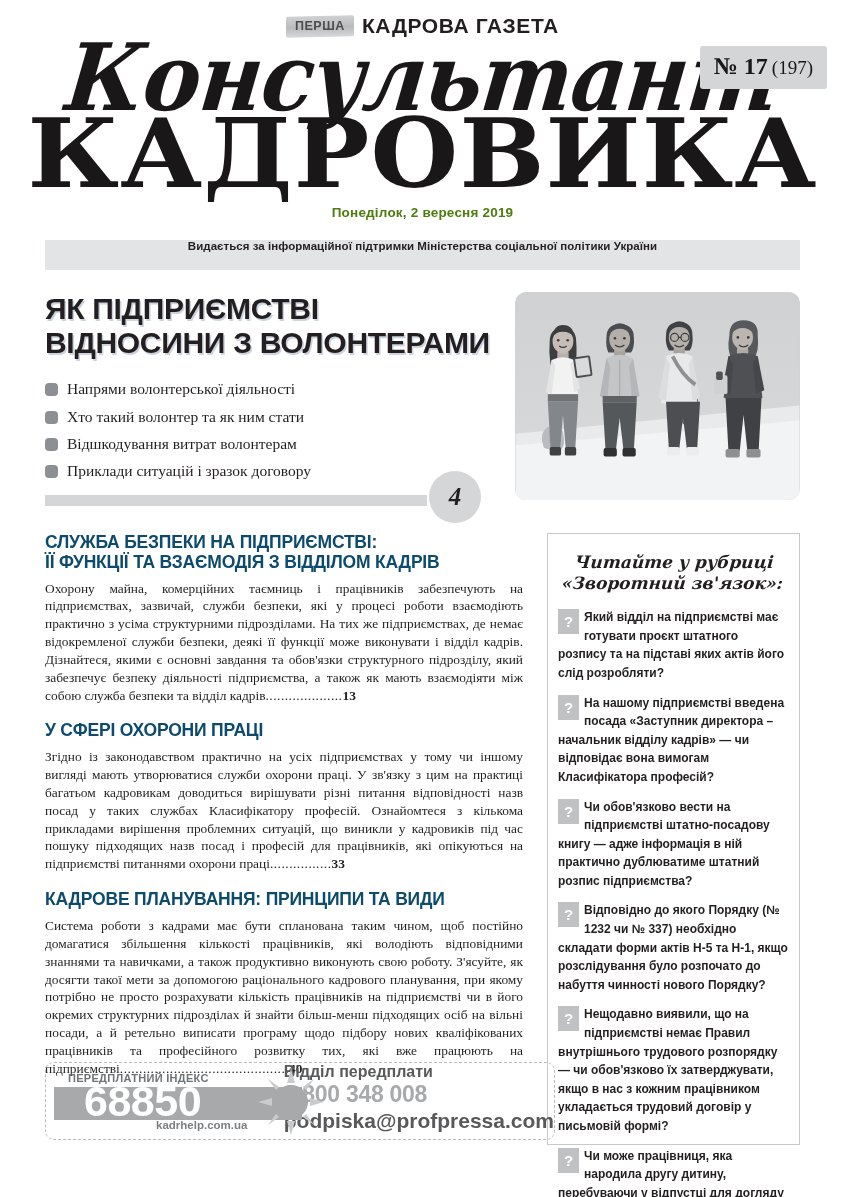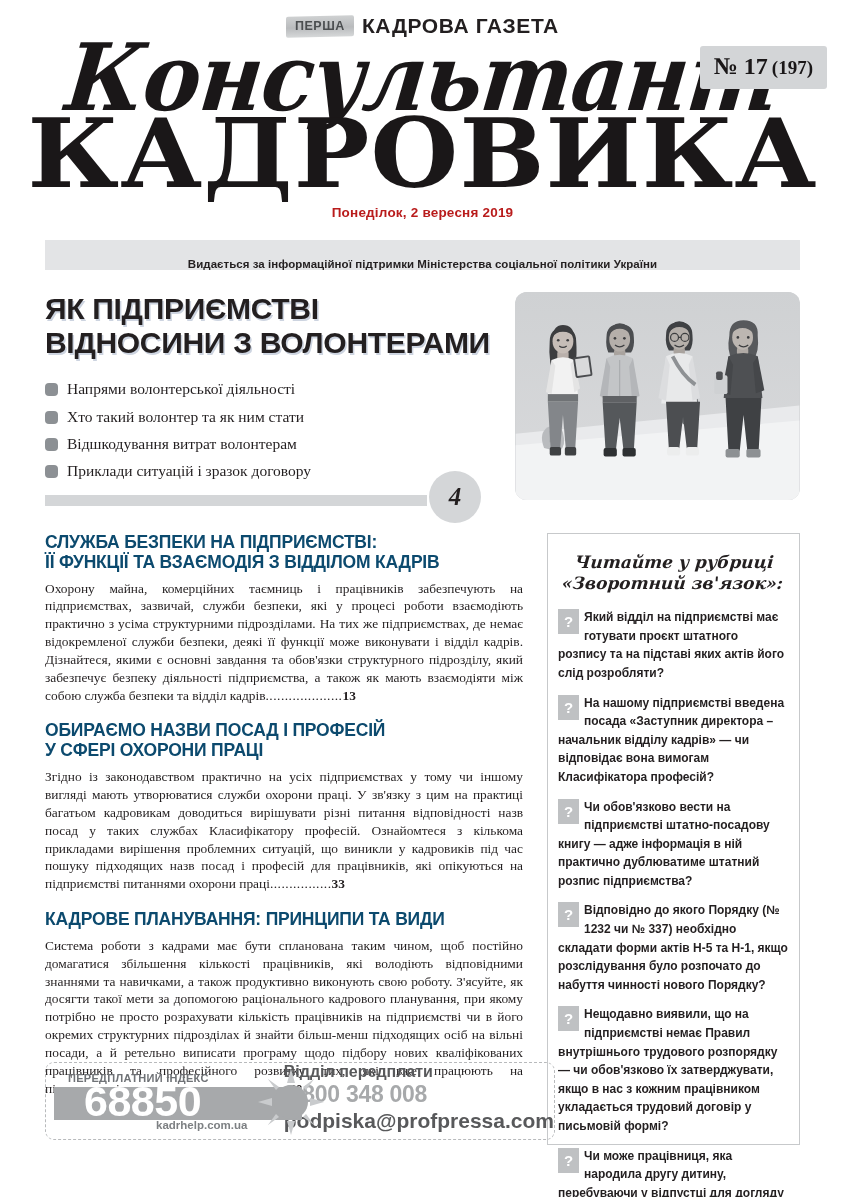--- a/index.html
+++ b/index.html
@@ -55,34 +55,34 @@
   .issue-box {
     position: absolute; right: 18px; top: 10px;
     background: #d3d5d7;
     padding: 7px 14px 9px 14px;
     border-radius: 3px;
     font-family: "Liberation Serif", serif;
     color: #1a1718;
     white-space: nowrap;
   }
   .issue-box .n { font-weight: 700; font-size: 24px; text-align: center; }
-  .issue-box .par { font-size: 19px; font-weight: bold; }
+  .issue-box .par { font-size: 19px; }
 
   .date-line {
     margin-top: 10px;
     font-size: 13.5px; font-weight: 700; letter-spacing: .2px;
-    color: #b91c1c;
+    color: #4d7c0f;
   }
 
   
   .ministry-bar {
     margin: 20px 45px 16px 45px;
     background: #e3e4e6;
     height: 30px;
-    display: flex; align-items: flex-end; justify-content: center;
+    display: flex; align-items: flex-start; justify-content: center;
     font-size: 11.5px; font-weight: 700; color: #231f20;
     letter-spacing: .05px;
   }
 
   
   .lead { display: flex; margin: 22px 45px 0 45px; gap: 16px; }
   .lead-left { flex: 1 1 auto; min-width: 0; }
   .lead-title {
     font-family: "Liberation Sans", sans-serif;
     font-weight: 700; font-size: 30px; line-height: 1.12;
@@ -389,21 +389,20 @@
       <div class="art-block">
         <div class="art-title">
           <div>СЛУЖБА БЕЗПЕКИ НА ПІДПРИЄМСТВІ:</div>
           <div>ЇЇ ФУНКЦІЇ ТА ВЗАЄМОДІЯ З ВІДДІЛОМ КАДРІВ</div>
         </div>
         <div class="art-body"><span>Охорону майна, комерційних таємниць і працівників забезпечують на підприємствах, зазвичай, служби безпеки, які у процесі роботи взаємодіють практично з усіма структурними підрозділами. На тих же підприємствах, де немає відокремленої служби безпеки, деякі її функції може виконувати і відділ кадрів. Дізнайтеся, якими є основні завдання та обов'язки структурного підрозділу, який забезпечує безпеку діяльності підприємства, а також як мають взаємодіяти між собою служба безпеки та відділ кадрів</span><span class="leader">....................</span><span class="pg">13</span></div>
       </div>
 
       <div class="art-block">
         <div class="art-title">
-          <div>ОБИРАЄМО НАЗВИ ПОСАД І ПРОФЕСІЙ</div>
           <div>У СФЕРІ ОХОРОНИ ПРАЦІ</div>
         </div>
         <div class="art-body"><span>Згідно із законодавством практично на усіх підприємствах у тому чи іншому вигляді мають утворюватися служби охорони праці. У зв'язку з цим на практиці багатьом кадровикам доводиться вирішувати різні питання відповідності назв посад у таких службах Класифікатору професій. Ознайомтеся з кількома прикладами вирішення проблемних ситуацій, що виникли у кадровиків під час пошуку підходящих назв посад і професій для працівників, які опікуються на підприємстві питаннями охорони праці</span><span class="leader">................</span><span class="pg">33</span></div>
       </div>
 
       <div class="art-block">
         <div class="art-title">
           <div>КАДРОВЕ ПЛАНУВАННЯ: ПРИНЦИПИ ТА ВИДИ</div>
         </div>
         <div class="art-body"><span>Система роботи з кадрами має бути спланована таким чином, щоб постійно домагатися збільшення кількості працівників, які володіють відповідними знаннями та навичками, а також продуктивно виконують свою роботу. З'ясуйте, як досягти такої мети за допомогою раціонального кадрового планування, при якому потрібно не просто розрахувати кількість працівників на підприємстві чи в його окремих структурних підрозділах й знайти більш-менш підходящих осіб на вільні посади, а й ретельно виписати програму щодо підбору нових кваліфікованих працівників та професійного розвитку тих, які вже працюють на підприємстві</span><span class="leader">............................................</span><span class="pg">40</span></div>

